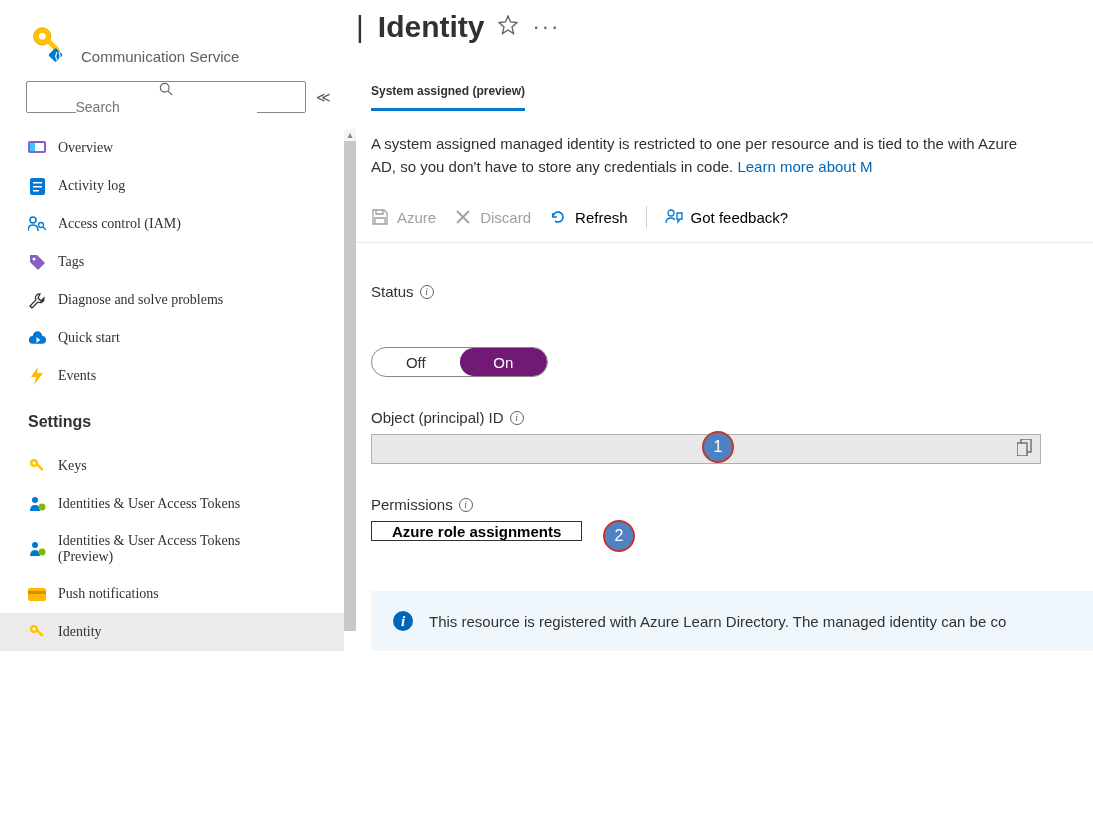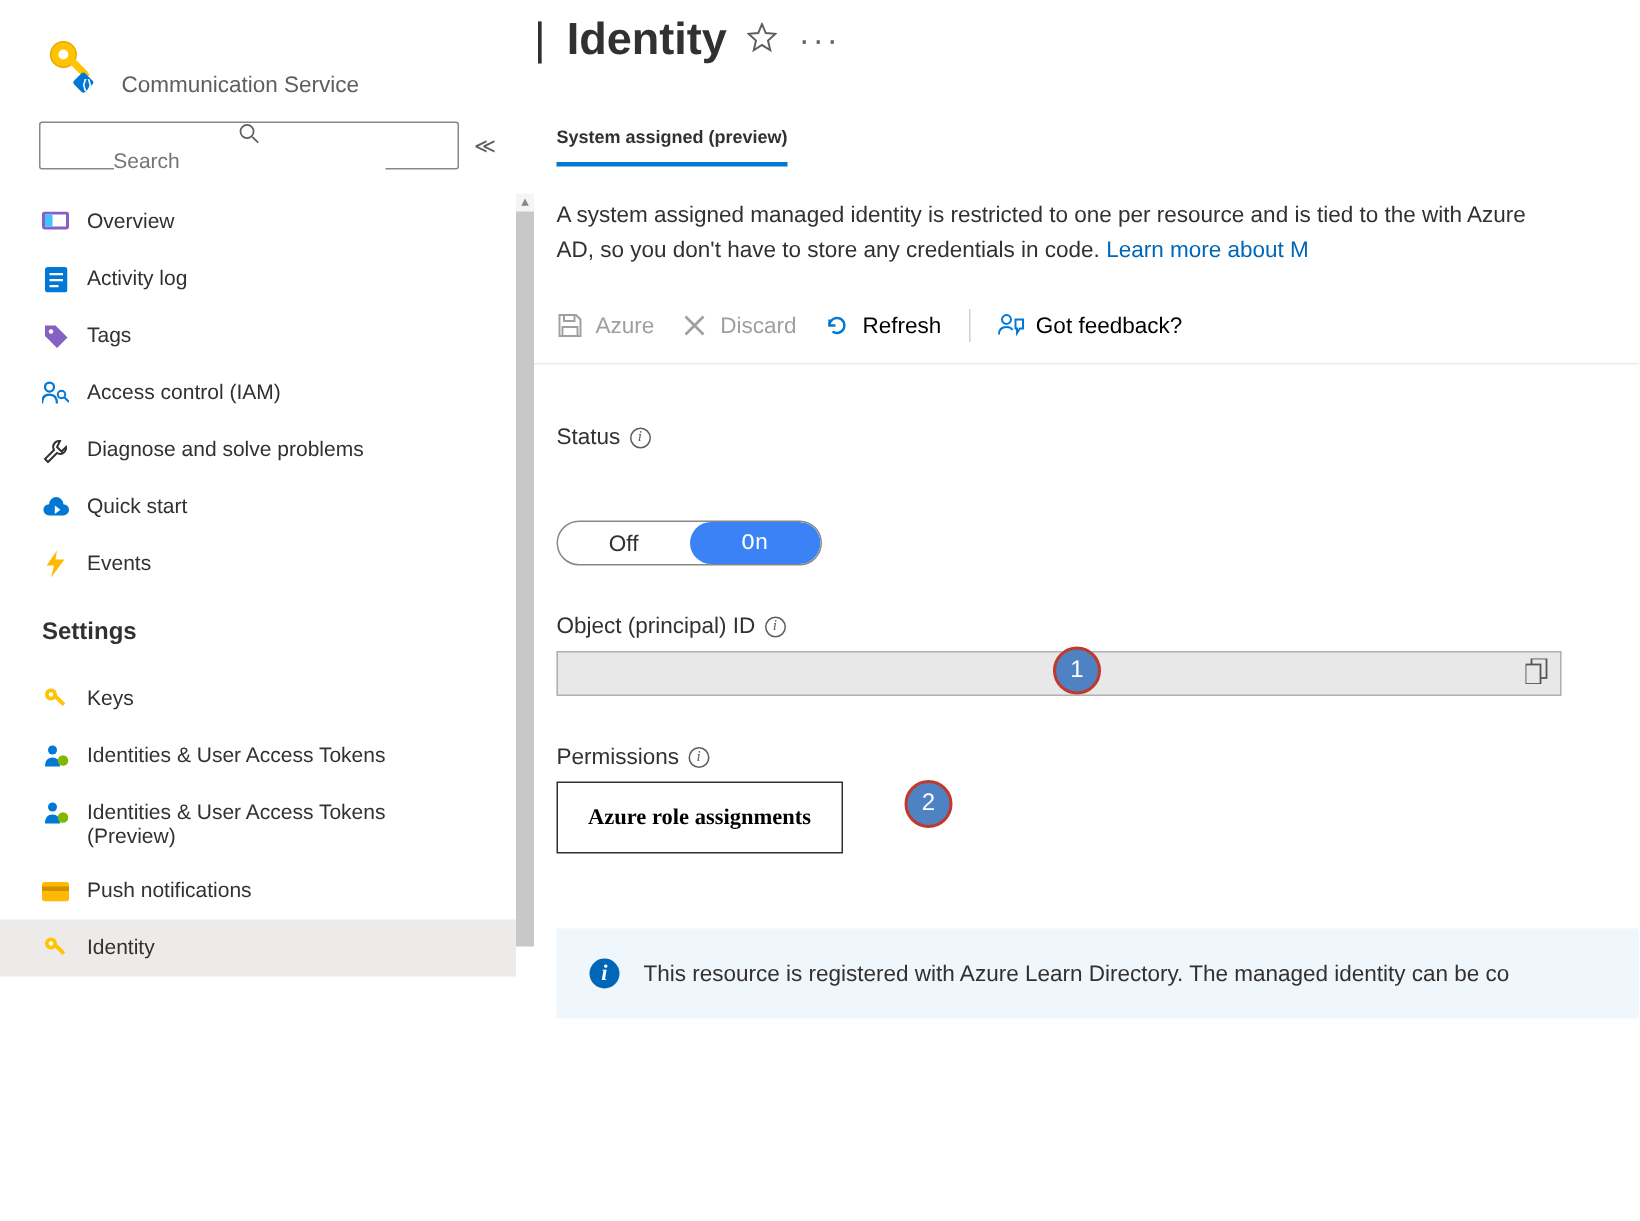--- a/index.html
+++ b/index.html
@@ -63,23 +63,25 @@
   font-size: 14px;
   cursor: pointer;
 }
 .nav-list {
   list-style: none;
   padding: 8px 0 0 0;
   margin-right: 8px;
 }
 .nav-item {
   display: flex;
+  align-items: center;
   gap: 12px;
   padding: 10px 14px 10px 28px;
   cursor: pointer;
+  font-family: Liberation Serif, serif;
 }
 .nav-item.selected { background: #edebe9; }
 .nav-item .ico { width: 18px; height: 18px; display: inline-flex; align-items: center; justify-content: center; flex-shrink: 0; }
 .section-title {
   font-weight: 600;
   font-size: 16px;
   padding: 18px 0 8px 28px;
 }
 .scroll-wrap {
   position: relative;
@@ -195,49 +197,48 @@
 }
 .toggle .opt {
   flex: 1;
   display: flex;
   align-items: center;
   justify-content: center;
   font-size: 15px;
   cursor: pointer;
 }
 .toggle .opt.on {
-  background: #3b82f6;
+  background: #701a75;
   color: #fff;
   border-radius: 30px;
-  font-family: Liberation Mono, monospace;
 }
 .field-block { margin-bottom: 32px; }
 .object-id-box {
   width: 670px;
   height: 30px;
   background: #e8e8e8;
   border: 1px solid #b0b0b0;
   display: flex;
   align-items: center;
   justify-content: flex-end;
   padding: 0 8px;
   position: relative;
 }
 .copy-ico { color: #555; cursor: pointer; }
 .perm-btn {
   display: inline-flex;
   align-items: center;
-  height: 48px;
+  height: 20px;
   padding: 0 20px;
   border: 1px solid #323130;
   background: #fff;
   font-size: 15px;
   font-weight: 600;
   cursor: pointer;
-  font-family: Liberation Serif, serif;
+  font-family: Liberation Sans, sans-serif;
 }
 .call-num {
   width: 32px; height: 32px;
   border-radius: 50%;
   background: #4f82c3;
   border: 2px solid #c0392b;
   color: #fff;
   display: inline-flex;
   align-items: center;
   justify-content: center;
@@ -315,37 +316,37 @@
               <rect width="15" height="17" rx="2" fill="#0078d4"></rect>
               <rect x="3" y="4" width="9" height="1.5" fill="#fff"></rect>
               <rect x="3" y="8" width="9" height="1.5" fill="#fff"></rect>
               <rect x="3" y="12" width="6" height="1.5" fill="#fff"></rect>
             </svg>
           </span>
         <span>Activity log</span>
       </li>
       <li class="nav-item">
         <span class="ico">
-            <svg width="17" height="17" viewBox="0 0 17 17">
-              <path d="M1 1 L8 1 L16 9 L9 16 L1 8 Z" fill="#8661c5"></path>
-              <circle cx="5" cy="5" r="1.5" fill="#fff"></circle>
-            </svg>
-          </span>
-        <span>Tags</span>
-      </li>
-      <li class="nav-item">
-        <span class="ico">
             <svg width="18" height="16" viewBox="0 0 18 16">
               <circle cx="5" cy="4" r="3" fill="none" stroke="#0078d4" stroke-width="1.5"></circle>
               <path d="M0 15 Q0 9 5 9 Q10 9 10 15" fill="none" stroke="#0078d4" stroke-width="1.5"></path>
               <circle cx="13" cy="9" r="2.5" fill="none" stroke="#0078d4" stroke-width="1.3"></circle>
               <line x1="15" y1="11" x2="18" y2="14" stroke="#0078d4" stroke-width="1.3"></line>
             </svg>
           </span>
         <span>Access control (IAM)</span>
+      </li>
+      <li class="nav-item">
+        <span class="ico">
+            <svg width="17" height="17" viewBox="0 0 17 17">
+              <path d="M1 1 L8 1 L16 9 L9 16 L1 8 Z" fill="#8661c5"></path>
+              <circle cx="5" cy="5" r="1.5" fill="#fff"></circle>
+            </svg>
+          </span>
+        <span>Tags</span>
       </li>
       <li class="nav-item">
         <span class="ico">
             <svg width="17" height="17" viewBox="0 0 17 17">
               <path d="M11 2 A4 4 0 0 0 7 8 L1 14 L3 16 L9 10 A4 4 0 0 0 15 6 L12 9 L9 6 Z" fill="none" stroke="#323130" stroke-width="1.3"></path>
             </svg>
           </span>
         <span>Diagnose and solve problems</span>
       </li>
       <li class="nav-item">

